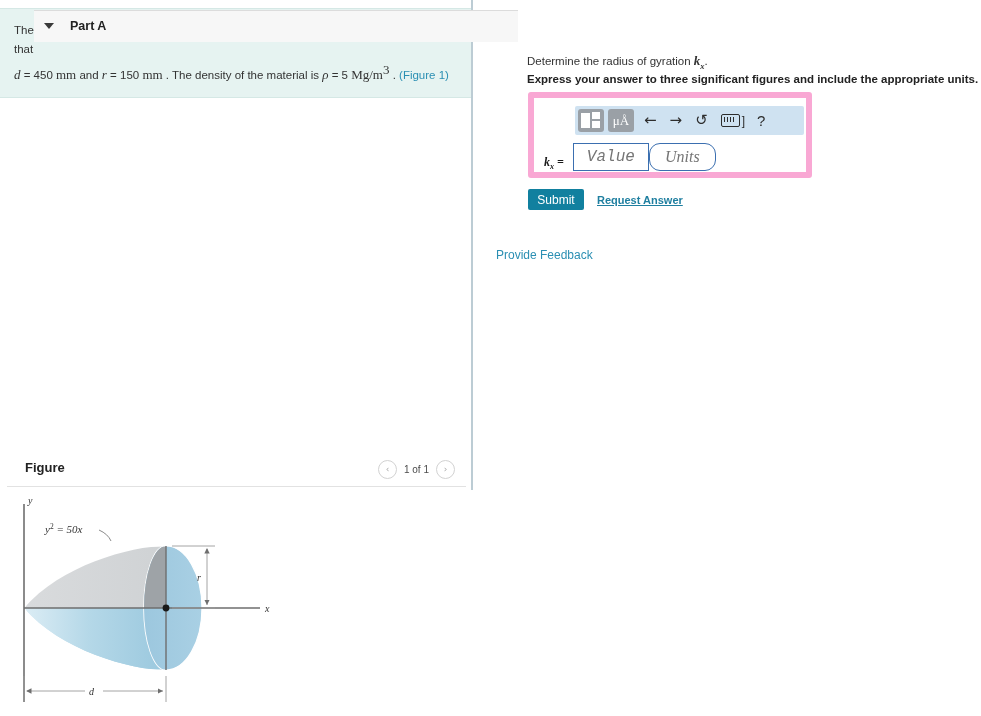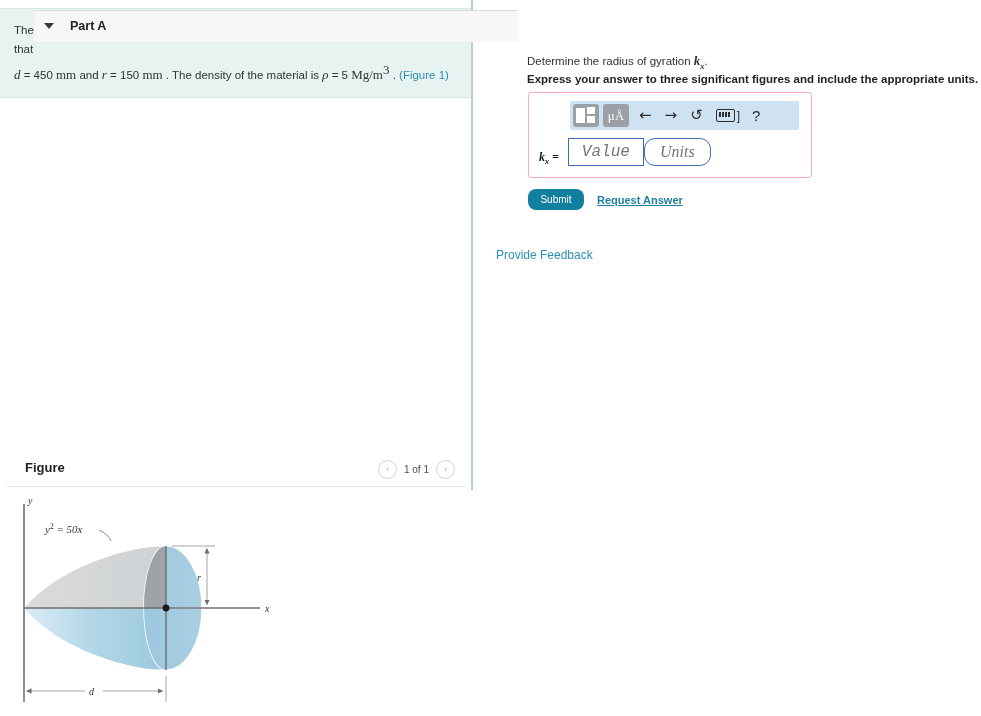--- a/index.html
+++ b/index.html
@@ -167,21 +167,21 @@
     font-weight: bold;
     color: #222222;
   }
 
   
   #answer-box {
     position: absolute;
     left: 528px; top: 92px;
     width: 284px;
     height: 86px;
-    border: 1px solid #f9a8d4;
+    border: 6px solid #f9a8d4;
     border-radius: 3px;
     background: #ffffff;
     box-sizing: border-box;
   }
   #answer-toolbar {
     position: absolute;
     left: 41px; top: 8px;
     width: 229px;
     height: 29px;
     background: #cfe2f1;
@@ -301,23 +301,23 @@
   #value-input { width: 76px; font-family: Liberation Mono, monospace; }
   #units-input { width: 67px; border-radius: 11px; }
 
   
   #submit-button {
     position: absolute;
     left: 528px; top: 189px;
     width: 56px; height: 21px;
     background: #11809f;
     color: #ffffff;
-    font-size: 10px;
+    font-size: 12px;
     border: none;
-    border-radius: 8px;
+    border-radius: 2px;
     cursor: pointer;
     font-family: "Liberation Sans", sans-serif;
   }
   #request-answer {
     position: absolute;
     left: 597px; top: 194px;
     font-size: 11px;
     font-weight: bold;
     color: #1f7fa0;
     text-decoration: underline;

